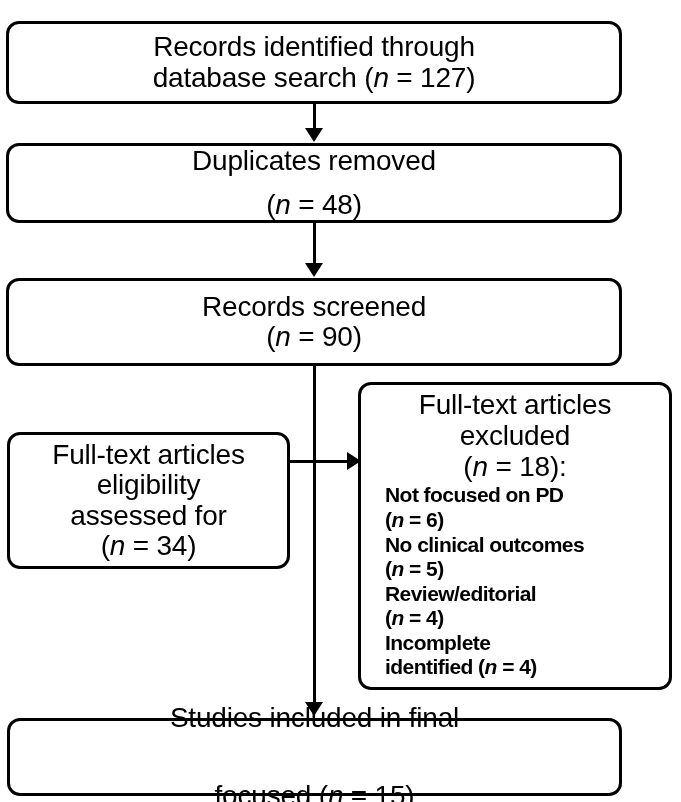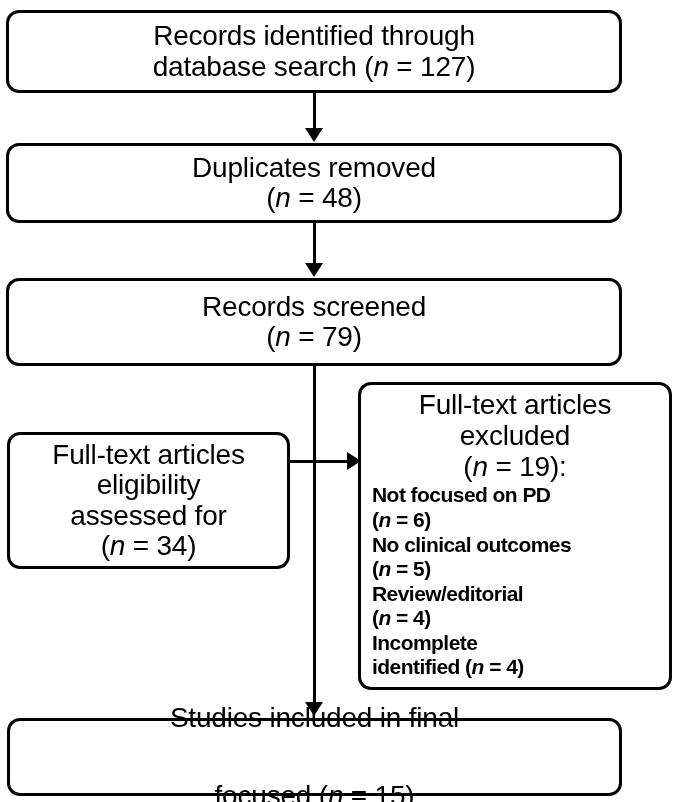--- a/index.html
+++ b/index.html
@@ -37,21 +37,21 @@
     text-align: center;
     font-size: 28px;
     line-height: 1.08;
     letter-spacing: -0.2px;
   }
   .box.left-aligned {
     align-items: stretch;
     justify-content: flex-start;
   }
   .reasons {
-    padding-left: 11px;
+    padding-left: 24px;
     padding-top: 1px;
   }
   .reasons .rline {
     display: block;
     white-space: nowrap;
     text-align: left;
     font-weight: bold;
     font-size: 21px;
     line-height: 1.17;
     letter-spacing: -0.55px;
@@ -97,59 +97,59 @@
     border-bottom: 9px solid transparent;
     border-left: 14px solid #000000;
     z-index: 2;
   }
 </style>
 </head>
 <body>
 
 <div id="diagram">
 
-  <div class="box" style="left:6px; top:10px; width:616px; height:83px;">
+  <div class="box" style="left:6px; top:21px; width:616px; height:83px;">
     <span class="line">Records identified through</span>
     <span class="line"><span>database search (</span><em class="n">n</em><span> = 127)</span></span>
   </div>
 
   <div class="vline" style="left:313px; top:88px; height:42px;"></div>
   <div class="arrowhead-down" style="left:305px; top:128px;"></div>
 
-  <div class="box" style="left:6px; top:143px; width:616px; height:80px;">
+  <div class="box" style="left:6px; top:143px; width:616px; height:80px;justify-content:space-between;">
     <span class="line">Duplicates removed</span>
     <span class="line"><span>(</span><em class="n">n</em><span> = 48)</span></span>
   </div>
 
   <div class="vline" style="left:313px; top:223px; height:42px;"></div>
   <div class="arrowhead-down" style="left:305px; top:263px;"></div>
 
   <div class="box" style="left:6px; top:278px; width:616px; height:88px;">
     <span class="line">Records screened</span>
-    <span class="line"><span>(</span><em class="n">n</em><span> = 79)</span></span>
+    <span class="line"><span>(</span><em class="n">n</em><span> = 90)</span></span>
   </div>
 
   <div class="vline" style="left:313px; top:358px; height:346px;"></div>
   <div class="arrowhead-down" style="left:305px; top:702px;"></div>
 
   <div class="box" style="left:7px; top:432px; width:283px; height:137px;">
     <span class="line">Full-text articles</span>
     <span class="line">eligibility</span>
     <span class="line">assessed for</span>
     <span class="line"><span>(</span><em class="n">n</em><span> = 34)</span></span>
   </div>
 
   <div class="hline" style="left:290px; top:460px; width:62px;"></div>
   <div class="arrowhead-right" style="left:347px; top:452px;"></div>
 
   <div class="box left-aligned" style="left:358px; top:382px; width:314px; height:308px;">
     <div class="excl-head">
       <span class="line">Full-text articles</span>
       <span class="line">excluded</span>
-      <span class="line"><span>(</span><em class="n">n</em><span> = 19):</span></span>
+      <span class="line"><span>(</span><em class="n">n</em><span> = 18):</span></span>
     </div>
     <div class="reasons">
 
       <span class="rline">Not focused on PD</span>
       <span class="rline"><span>(</span><em class="n">n</em><span> = 6)</span></span>
 
       <span class="rline">No clinical outcomes</span>
       <span class="rline"><span>(</span><em class="n">n</em><span> = 5)</span></span>
 
       <span class="rline">Review/editorial</span>

